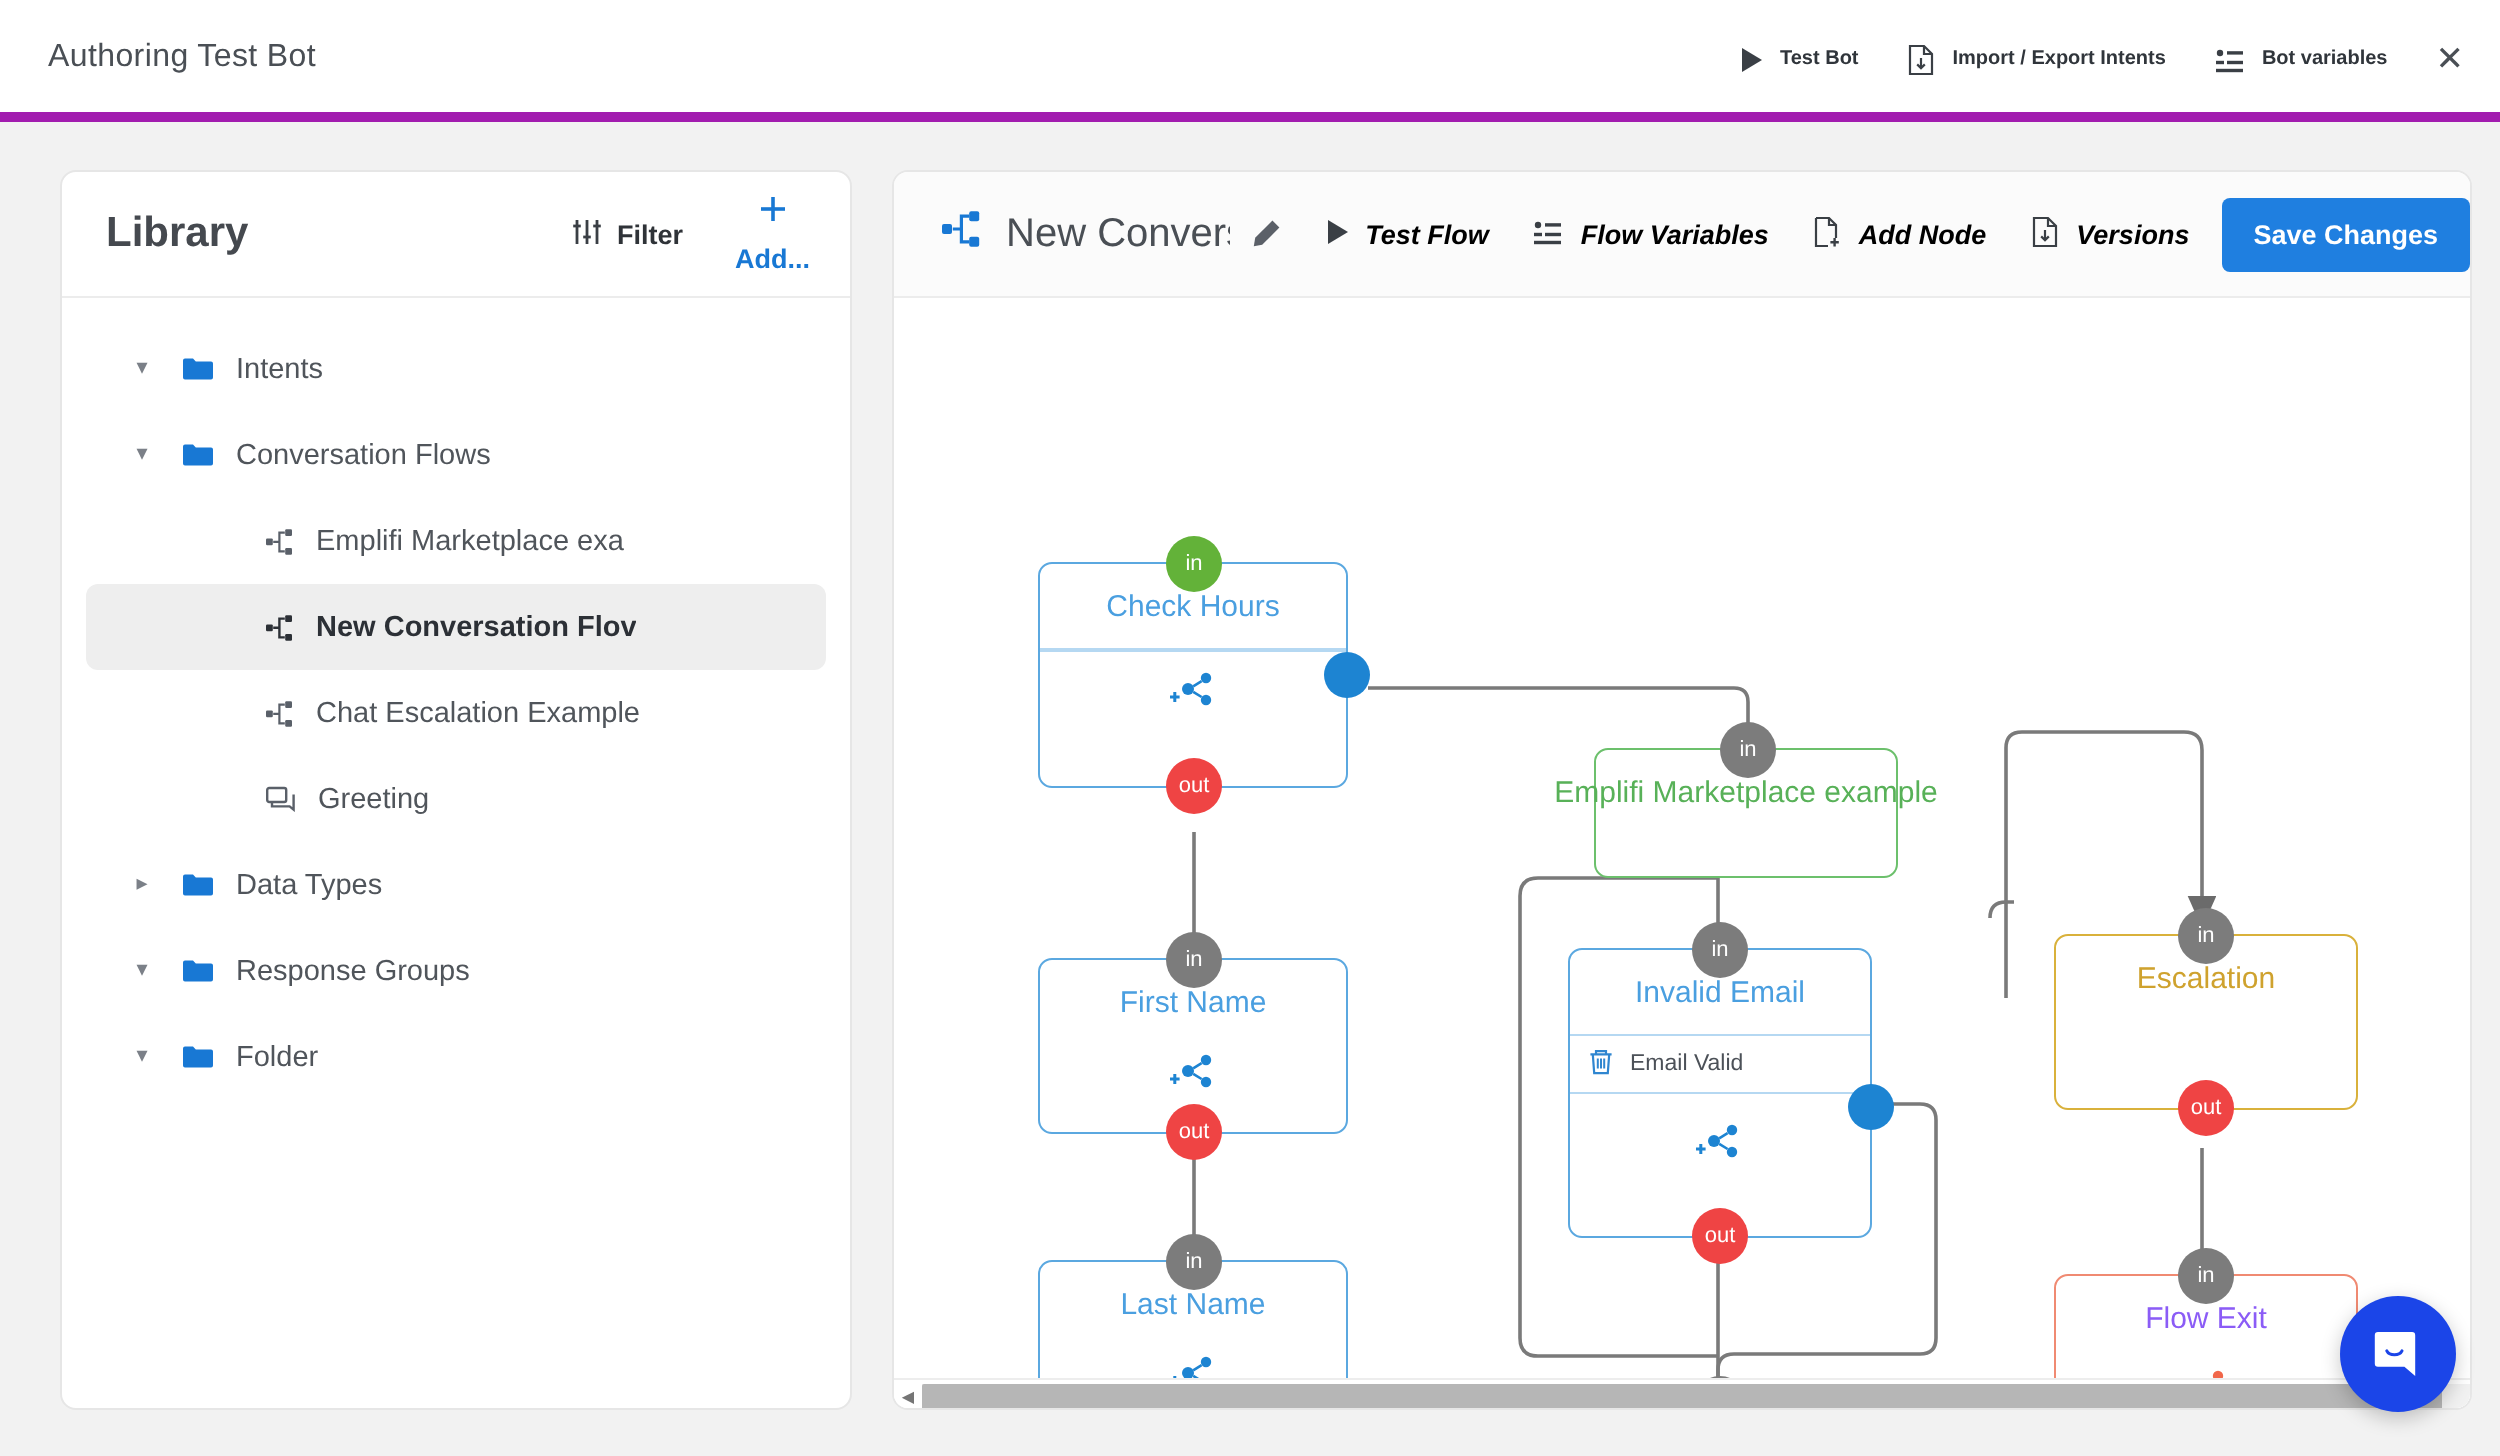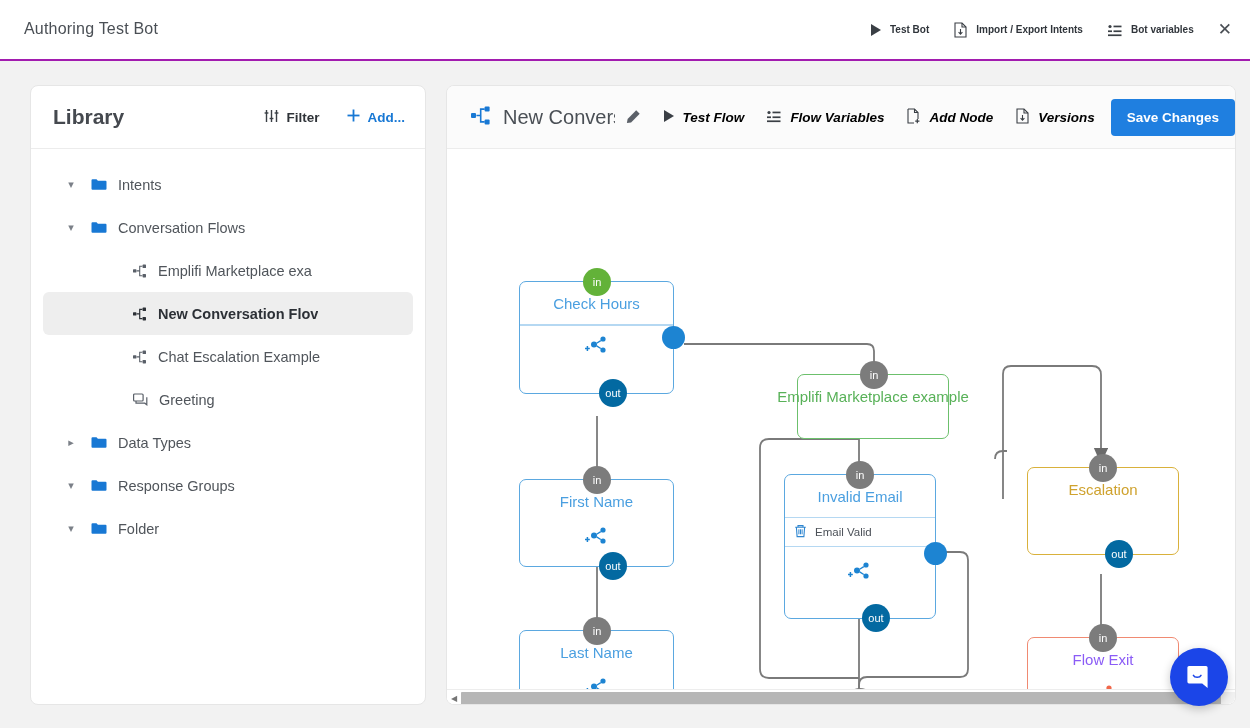--- a/index.html
+++ b/index.html
@@ -8,21 +8,21 @@
     font-family: "Liberation Sans", sans-serif;
     background: #f2f2f2;
     overflow: hidden;
   }
 
   
   #topbar {
     position: absolute; top: 0; left: 0;
     width: 1250px; height: 61px;
     background: #ffffff;
-    border-bottom: 2px solid #a21caf;
+    border-bottom: 5px solid #a21caf;
   }
   #app-title {
     position: absolute; left: 24px; top: 20px;
     font-size: 16px; color: #4a4f55; letter-spacing: .2px;
   }
   .top-actions {
     position: absolute; right: 18px; top: 19px;
     display: flex; align-items: center; gap: 24px;
   }
   .top-action {
@@ -44,21 +44,21 @@
     height: 63px; border-bottom: 1px solid #ececec;
     display: flex; align-items: center; padding: 0 20px 0 22px;
   }
   #library-title { font-size: 21px; color: #45494f; font-weight: bold; }
   .lib-head-actions { margin-left: auto; display: flex; align-items: center; gap: 26px; }
   .lib-btn {
     display: flex; align-items: center; gap: 7px;
     font-size: 13.5px; font-weight: bold; cursor: pointer;
   }
   .lib-btn.filter { color: #2f3338; }
-  .lib-btn.add { color: #1878d4; }
+  .lib-btn.add { color: #1878d4; flex-direction: column; }
 
   #tree { padding-top: 14px; }
   .tree-row {
     display: flex; align-items: center;
     height: 43px; cursor: pointer;
     font-size: 14.5px; color: #50555b;
     border-radius: 6px;
     margin: 0 12px;
     padding-left: 0;
   }
@@ -151,21 +151,21 @@
   .port {
     position: absolute;
     width: 28px; height: 28px; border-radius: 50%;
     background: #7c7c7c; color: #ffffff;
     font-size: 11px; display: flex;
     align-items: center; justify-content: center;
     cursor: pointer;
   }
   .port.in  { background: #7c7c7c; }
   .port.in.green-port { background: #63b239; }
-  .port.out { background: #0369a1; margin-left: 16px; }
+  .port.out { background: #ef4444; }
 
   .handle {
     position: absolute;
     width: 23px; height: 23px; border-radius: 50%;
     background: #1d84d2; cursor: pointer;
   }
 
   
   #hscroll {
     position: absolute; left: 0; bottom: 0;

